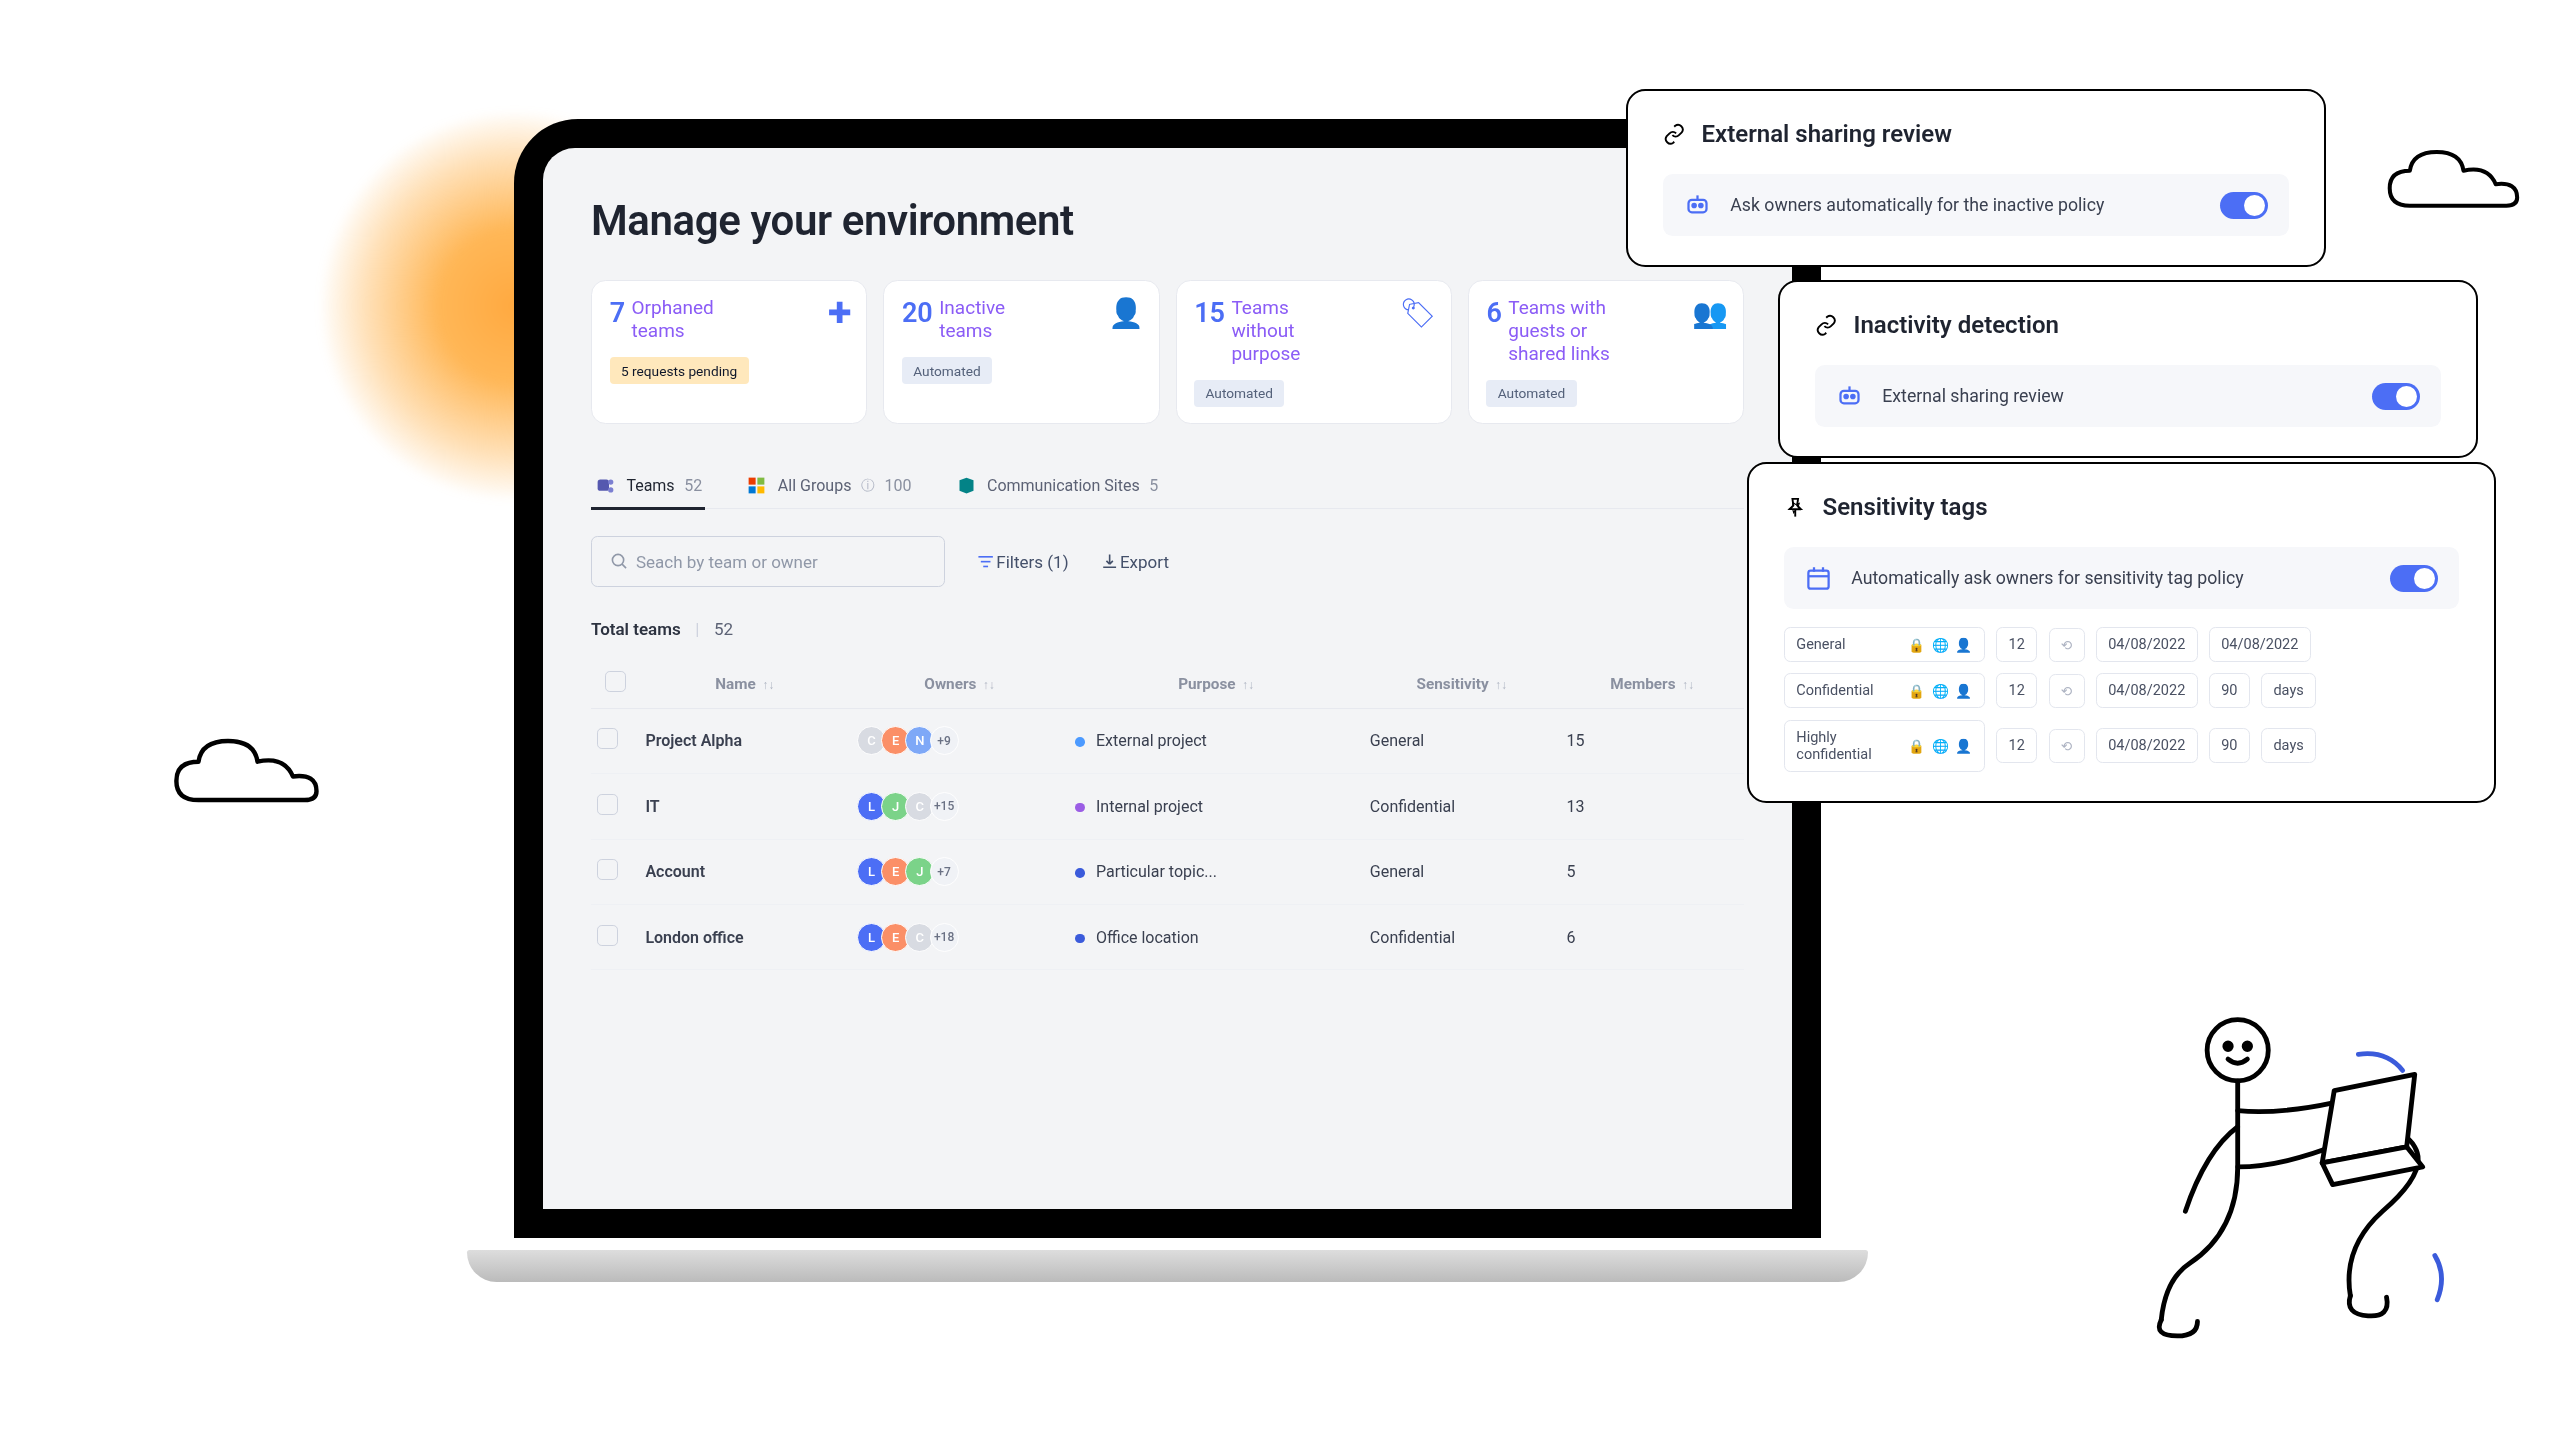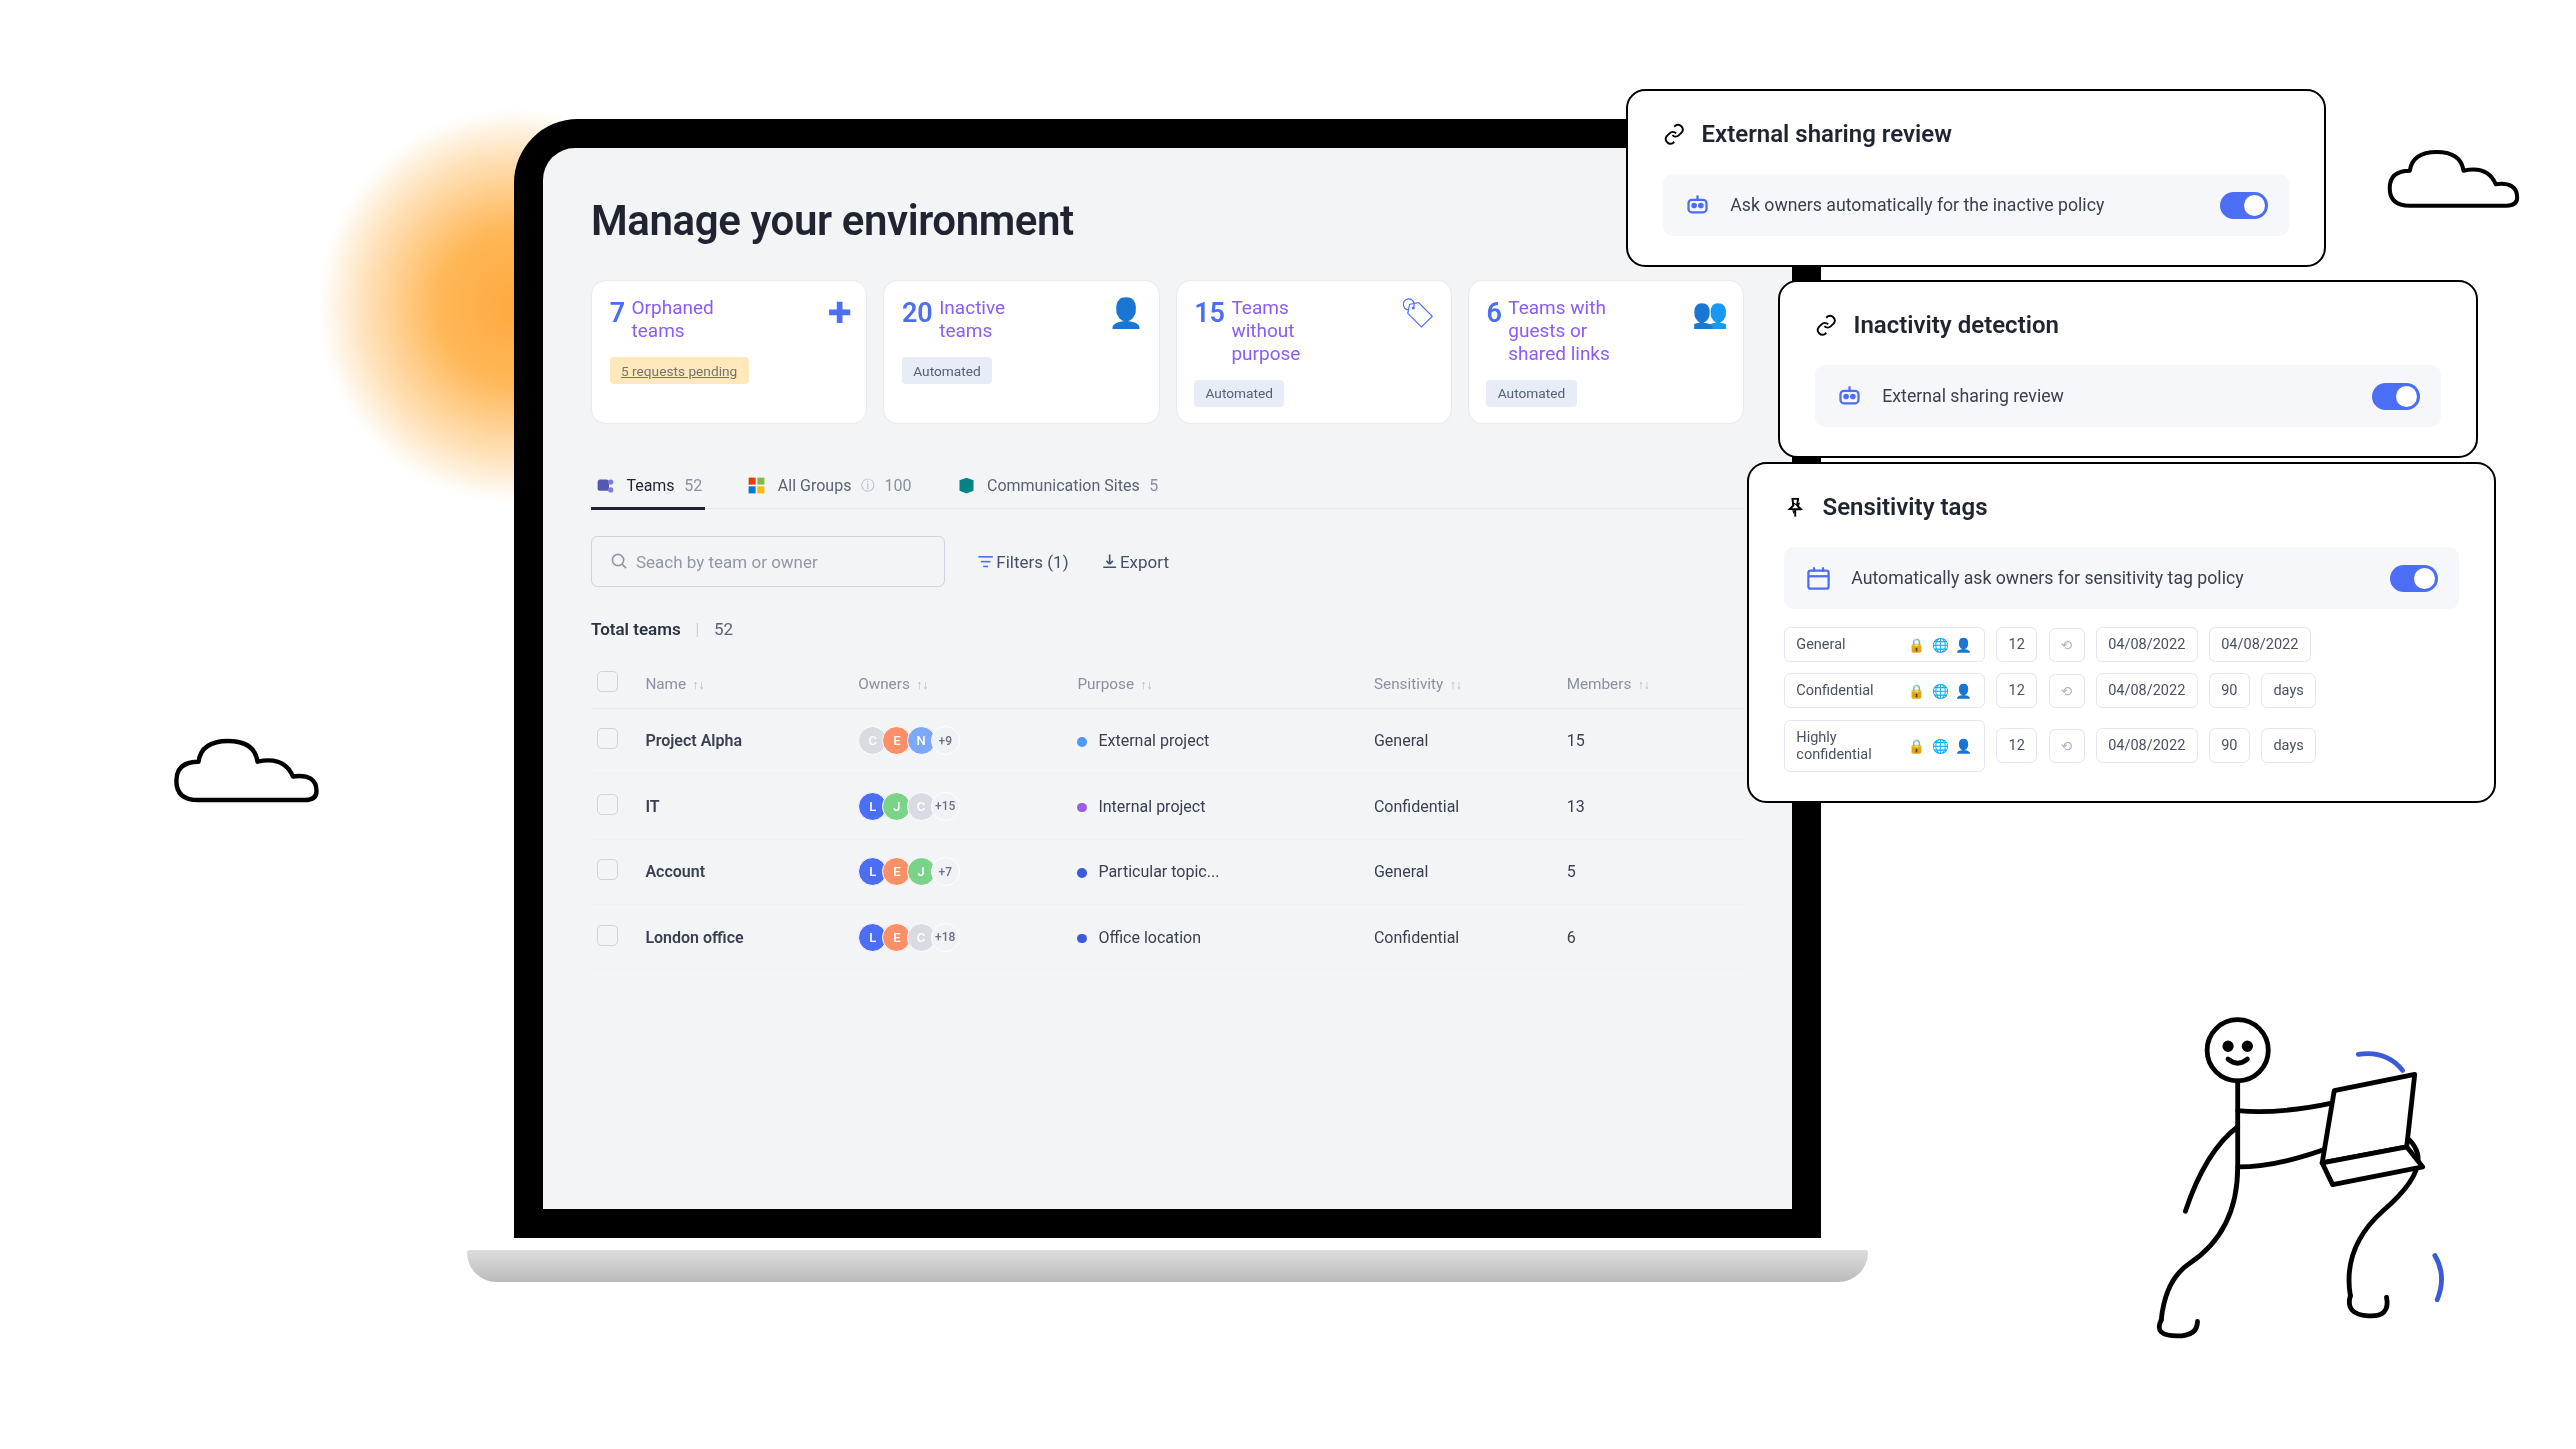--- a/index.html
+++ b/index.html
@@ -26,41 +26,41 @@
 
   h1.page-title{font-size:42px;font-weight:600;color:#1f2430;margin-bottom:35px;letter-spacing:-0.4px;}
 
   .scorecards{display:flex;gap:16px;margin-bottom:39px;}
   .scorecard{flex:1;background:#fff;border:1.6px solid #e7e9ef;border-radius:14.5px;padding:16px 17.7px;
              position:relative;min-height:105px;}
   .scorecard .num{font-size:27px;font-weight:600;color:#4c6ef5;display:inline-block;margin-right:6.4px;vertical-align:top;}
   .scorecard .lbl{display:inline-block;font-size:19px;color:#8b5cf6;line-height:1.2;max-width:121px;vertical-align:top;}
   .scorecard .card-icon{position:absolute;right:14.5px;top:14.5px;color:#4c6ef5;font-size:29px;}
   .badge{display:inline-block;font-size:13.7px;padding:5.6px 11.3px;border-radius:4px;margin-top:14.5px;}
-  .badge.orange{background:#ffe8bc;color:#737373;text-decoration:underline;}
+  .badge.orange{background:#ffe8bc;color:#0f172a;}
   .badge.blue{background:#e7ecf6;color:#54617a;}
 
   .tabs{display:flex;align-items:center;gap:37px;border-bottom:1.6px solid #e7e9ef;margin-bottom:27px;}
   .tab{display:flex;align-items:center;gap:9.7px;font-size:16px;color:#5c6275;padding:11.3px 3.2px;position:relative;cursor:pointer;}
   .tab.active{color:#1f2430;}
   .tab.active::after{content:"";position:absolute;bottom:-1.6px;left:0;right:0;height:2.4px;background:#1f2430;}
   .tab .app-ico{width:22.5px;height:22.5px;display:inline-flex;align-items:center;justify-content:center;}
   .tab .count{color:#8a90a0;}
 
   .toolbar{display:flex;align-items:center;gap:31px;margin-bottom:32px;}
   .search{display:flex;align-items:center;gap:7px;border:1.6px solid #cdd2de;border-radius:6.4px;
           padding:14.5px 17.7px;width:354px;color:#9098a8;font-size:17px;}
   .tool-link{display:flex;align-items:center;gap:1px;font-size:17px;color:#44506a;cursor:pointer;}
 
   .total{display:flex;align-items:center;gap:14.5px;font-size:17px;font-weight:600;color:#2c3240;margin-bottom:21px;}
   .total span.sep{color:#cdd2de;font-weight:400;}
   .total span.n{font-weight:400;color:#5c6275;}
 
   table.grid{width:100%;border-collapse:collapse;}
-  table.grid th{text-align:left;font-size:15.3px;font-weight:400;color:#8a90a0;padding:11.3px 6.4px;border-bottom:1.6px solid #e7e9ef;}
+  table.grid th{text-align:center;font-size:15.3px;font-weight:700;color:#8a90a0;padding:11.3px 6.4px;border-bottom:1.6px solid #e7e9ef;}
   table.grid th .sort{margin-left:6.4px;font-size:12px;color:#b0b6c3;}
   table.grid td{font-size:16px;color:#3a4050;padding:17.7px 6.4px;border-bottom:1.6px solid #eef0f4;vertical-align:middle;}
   .chk{width:21px;height:21px;border:1.6px solid #cdd2de;border-radius:4.8px;display:inline-block;}
   .purpose-dot{width:9.7px;height:9.7px;border-radius:50%;display:inline-block;margin-right:11.3px;vertical-align:middle;}
   .dot-blue{background:#4c9aff;}
   .dot-purple{background:#9b5de5;}
   .dot-navy{background:#3b5bdb;}
   .sens{color:#8a90a0;}
   .avatars{display:flex;align-items:center;}
   .av{width:29px;height:29px;border-radius:50%;font-size:13px;font-weight:500;color:#fff;

